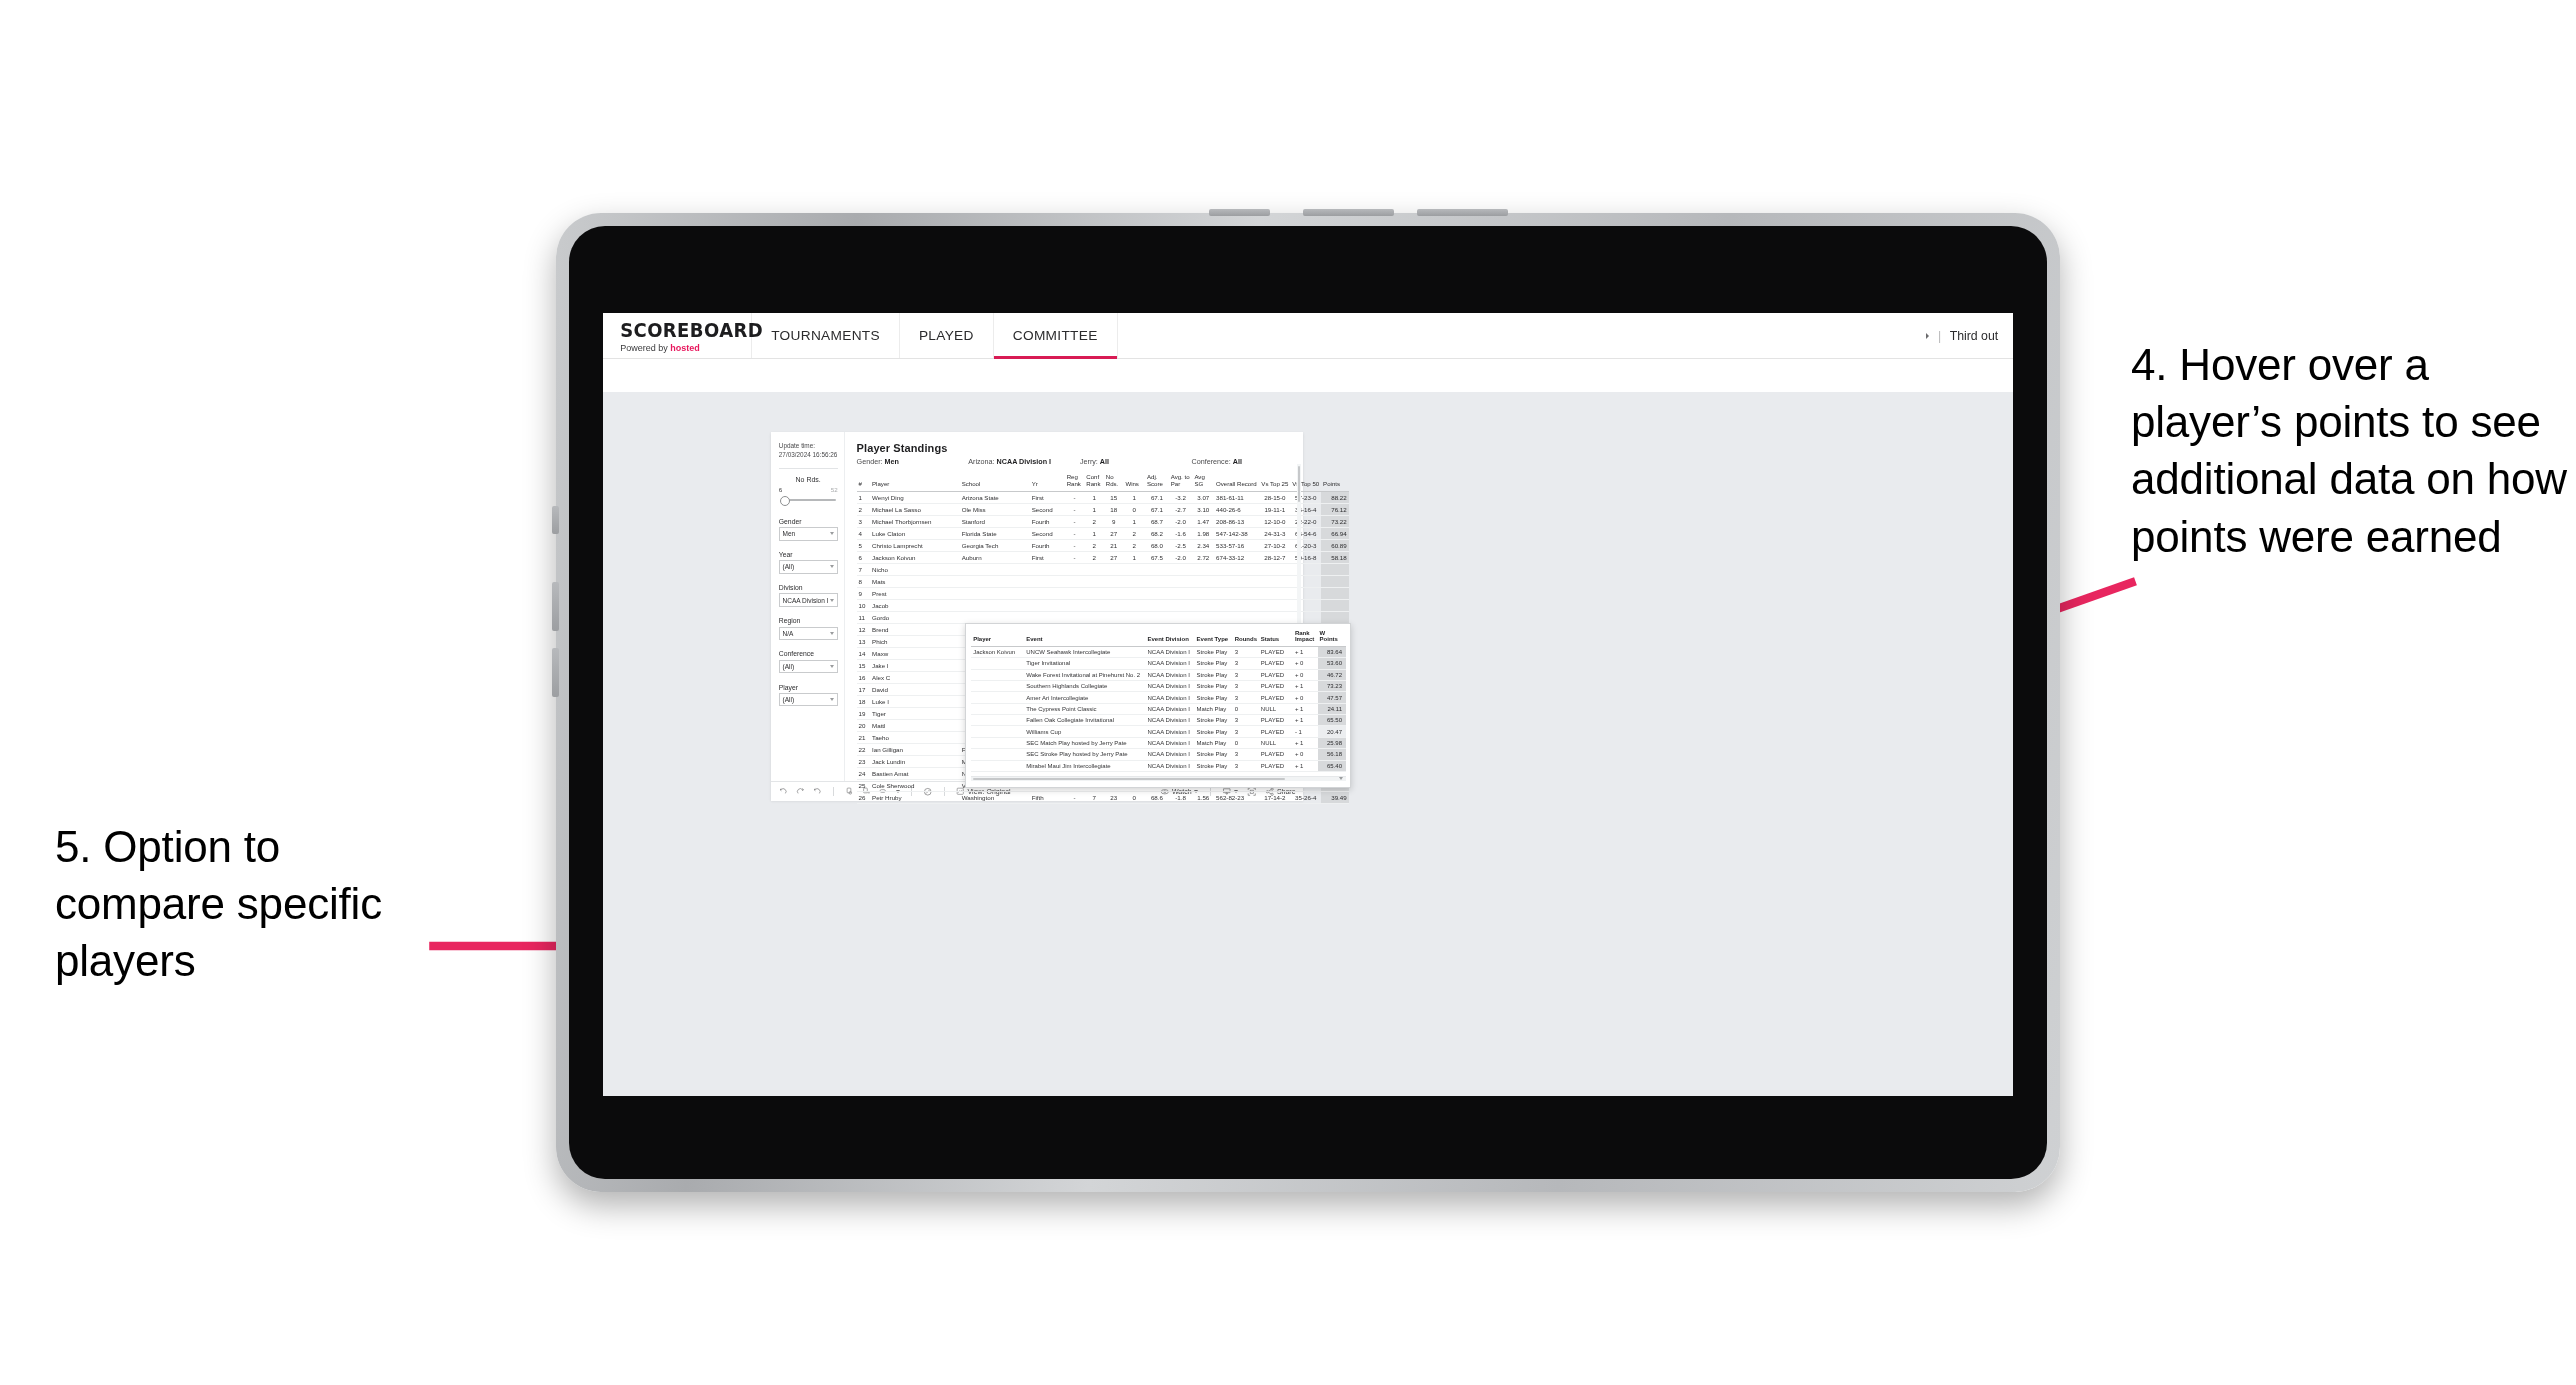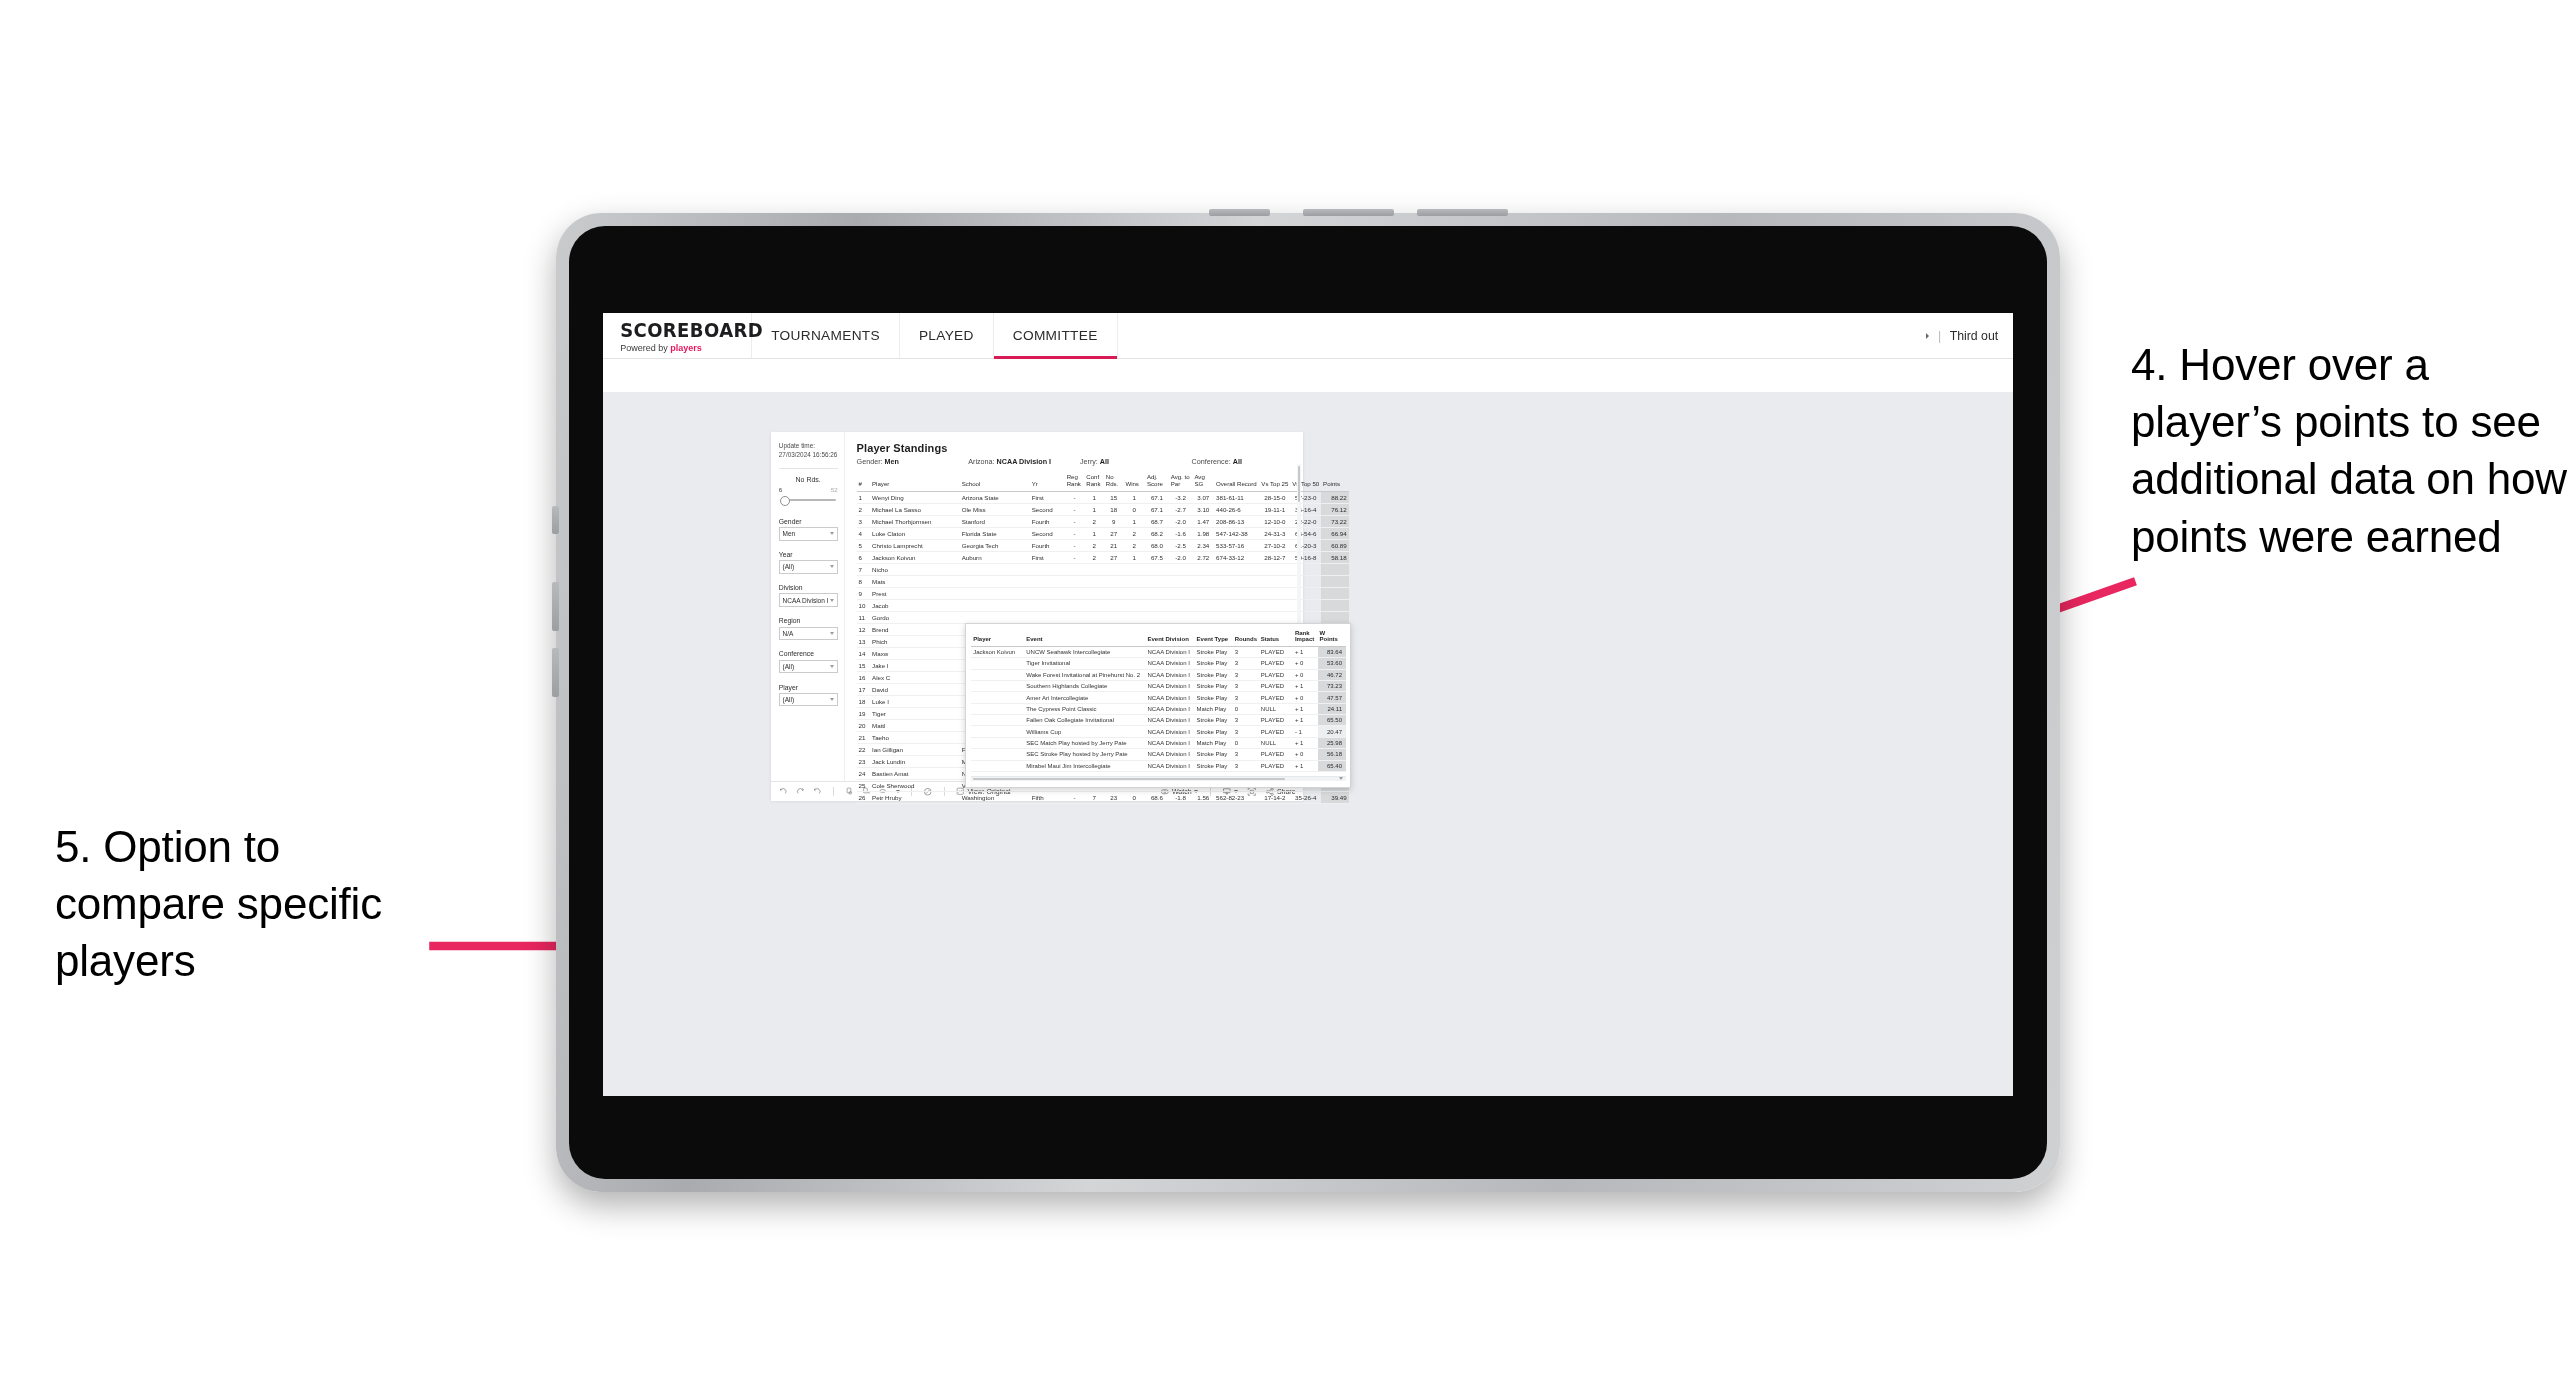--- a/index.html
+++ b/index.html
@@ -454,21 +454,21 @@
   <div class="tablet-btn" id="btn-left-1"></div>
   <div class="tablet-btn" id="btn-left-2"></div>
   <div class="tablet-btn" id="btn-left-3"></div>
 
   <div id="tablet-inner">
     <div id="screen">
 
       <div id="app-header">
         <div id="brand">
           <div id="brand-title">SCOREBOARD</div>
-          <div id="brand-sub"><span>Powered by </span><span class="brandmark">players</span></div>
+          <div id="brand-sub"><span>Powered by </span><span class="brandmark">hosted</span></div>
         </div>
         <div class="topnav">
           <div class="topnav-item">TOURNAMENTS</div>
           <div class="topnav-item">PLAYED</div>
           <div class="topnav-item active">COMMITTEE</div>
         </div>
         <div id="header-right">
           <span id="header-caret"></span>
           <span class="sep">|</span>
           <span>Third out</span>

